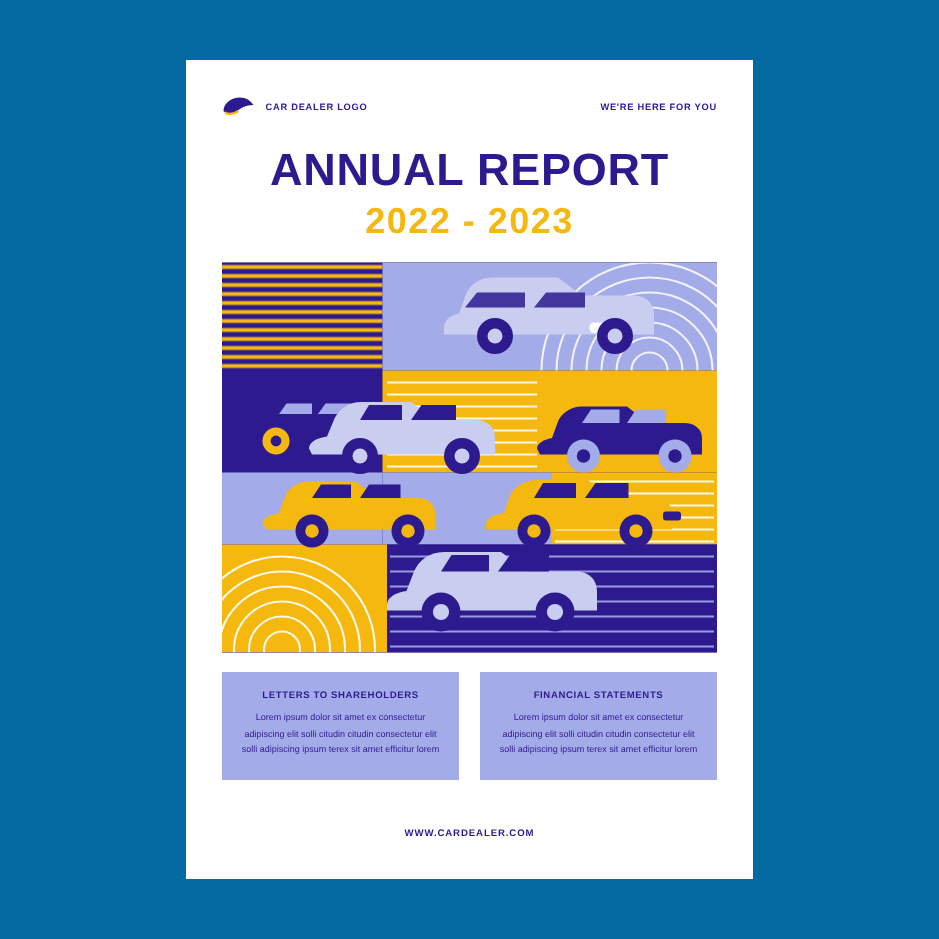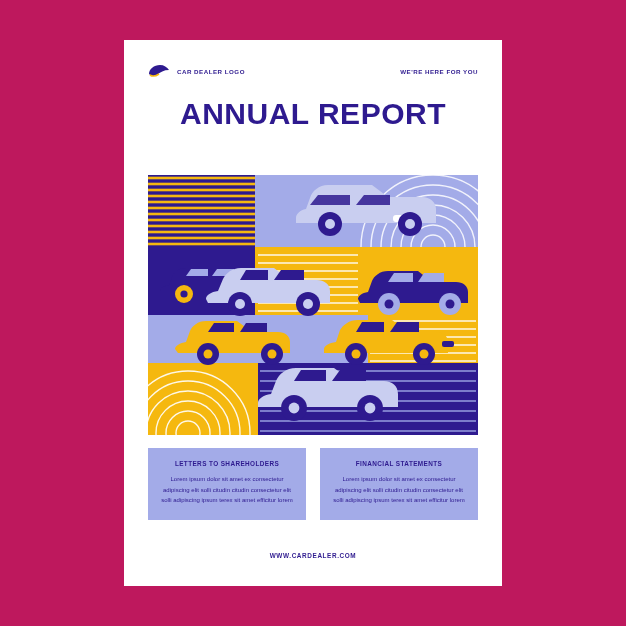--- a/index.html
+++ b/index.html
@@ -10,21 +10,21 @@
     width: 626px;
     height: 626px;
     background: #2e1a8f;
     font-family: "Liberation Sans", sans-serif;
     overflow: hidden;
   }
   .canvas {
     position: relative;
     width: 626px;
     height: 626px;
-    background: #be185d;
+    background: #0369a1;
   }
   .page {
     position: absolute;
     left: 124px;
     top: 40px;
     width: 378px;
     height: 546px;
     background: #ffffff;
     box-sizing: border-box;
   }
@@ -155,20 +155,21 @@
             <path d="M2 12 C5 14, 8 13, 11 11" fill="none" stroke="#f5b80f" stroke-width="1.6"></path>
           </svg>
         </span>
         <span class="logo-text">CAR DEALER LOGO</span>
       </div>
       <div class="header-tagline">WE'RE HERE FOR YOU</div>
     </div>
 
     <div class="title-block">
       <div class="title-main">ANNUAL REPORT</div>
+      <div class="title-sub">2022 - 2023</div>
     </div>
 
     <div class="artwork">
       <svg class="art-svg" width="330" height="260" viewBox="0 0 330 260">
         <defs>
           <pattern id="hlines-y" width="6" height="6" patternUnits="userSpaceOnUse">
             <rect width="6" height="6" fill="#2e1a8f"></rect>
             <rect width="6" height="2.6" y="1.7" fill="#f5b80f"></rect>
           </pattern>
           <pattern id="hlines-l" width="6" height="6" patternUnits="userSpaceOnUse">

